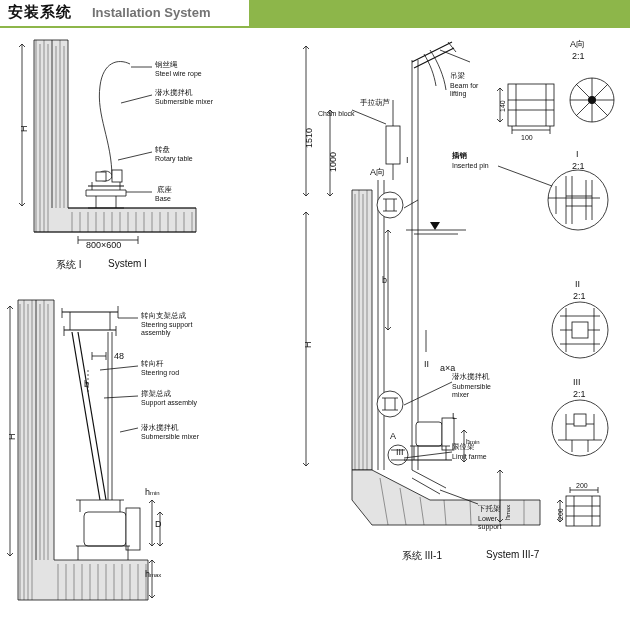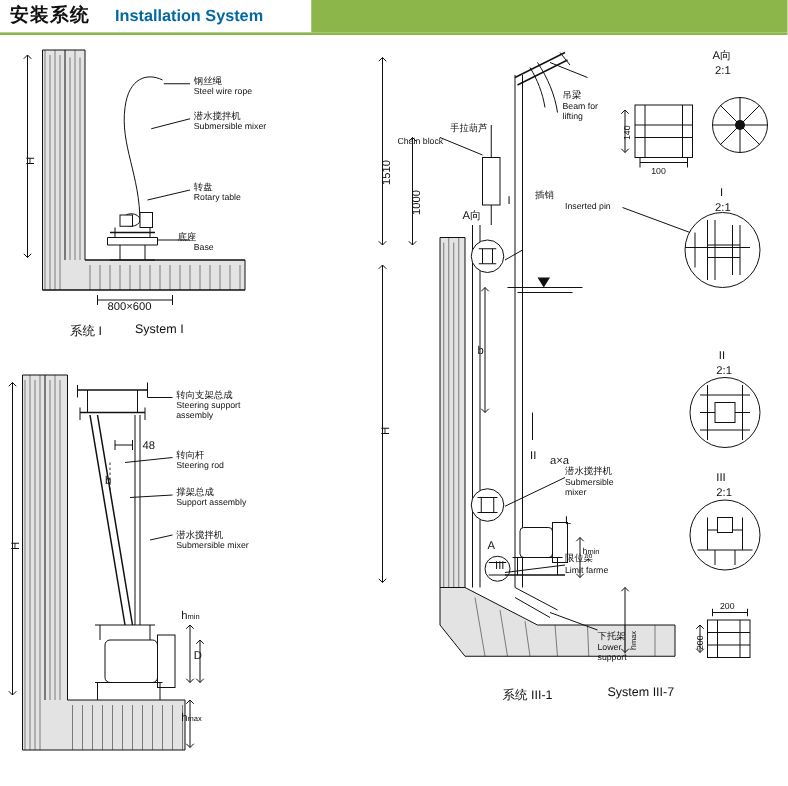--- a/index.html
+++ b/index.html
@@ -9,21 +9,21 @@
 
   
   .hdr{position:absolute;left:0;top:0;width:630px;height:28px;}
   .hdr-band{position:absolute;left:0;top:0;width:630px;height:26px;
             background:#8db64a;}
   .hdr-inner{position:absolute;left:0;top:0;width:249px;height:26px;
              background:#ffffff;border-right:0;}
   .hdr-cn{position:absolute;left:8px;top:3px;font-size:15px;font-weight:bold;
           letter-spacing:1px;color:#111;}
   .hdr-en{position:absolute;left:92px;top:5px;font-size:13px;font-weight:bold;
-          color:#0369a1;}
+          color:#737373;}
   .hdr-rule{position:absolute;left:0;top:26px;width:630px;height:2px;background:#8db64a;}
 
   
   .t{position:absolute;font-size:7px;line-height:8px;color:#111;white-space:nowrap;}
   .t.cn{font-size:7.5px;}
   .t9{font-size:9px;}
   .cap{position:absolute;font-size:10px;color:#111;white-space:nowrap;}
   .vt{position:absolute;font-size:7px;color:#111;white-space:nowrap;
       transform-origin:0 0;transform:rotate(-90deg);}
   .vt9{font-size:9px;}
@@ -321,21 +321,21 @@
 
   <div class="t cn" style="left:155px;top:61px;">钢丝绳</div>
   <div class="t" style="left:155px;top:70px;">Steel wire rope</div>
 
   <div class="t cn" style="left:155px;top:89px;">潜水搅拌机</div>
   <div class="t" style="left:155px;top:98px;">Submersible mixer</div>
 
   <div class="t cn" style="left:155px;top:146px;">转盘</div>
   <div class="t" style="left:155px;top:155px;">Rotary table</div>
 
-  <div class="t cn" style="left:142px;top:186px;">底座</div>
+  <div class="t cn" style="left:157px;top:186px;">底座</div>
   <div class="t" style="left:155px;top:195px;">Base</div>
 
   <div class="vt vt9" style="left:19px;top:132px;">H</div>
   <div class="t t9" style="left:86px;top:241px;">800×600</div>
 
   <div class="cap" style="left:56px;top:258px;">系统 I</div>
   <div class="cap" style="left:108px;top:258px;">System I</div>
 
   <div class="t cn" style="left:141px;top:312px;">转向支架总成</div>
   <div class="t" style="left:141px;top:321px;">Steering support</div>
@@ -357,21 +357,21 @@
   <div class="t t9" style="left:155px;top:520px;">D</div>
   <div class="t t9" style="left:145px;top:570px;">h<span style="font-size:6px;">max</span></div>
 
   <div class="t cn" style="left:318px;top:99px;margin-left:42px;">手拉葫芦</div>
   <div class="t" style="left:318px;top:110px;">Chain block</div>
 
   <div class="t cn" style="left:450px;top:72px;text-align:center;">吊梁</div>
   <div class="t" style="left:450px;top:82px;">Beam for</div>
   <div class="t" style="left:450px;top:90px;">lifting</div>
 
-  <div class="t cn" style="left:428px;top:152px;">插销</div>
+  <div class="t cn" style="left:452px;top:152px;font-weight:bold;">插销</div>
   <div class="t" style="left:452px;top:162px;">Inserted pin</div>
 
   <div class="t cn" style="left:452px;top:373px;">潜水搅拌机</div>
   <div class="t" style="left:452px;top:383px;">Submersible</div>
   <div class="t" style="left:452px;top:391px;">mixer</div>
 
   <div class="t cn" style="left:452px;top:443px;">限位架</div>
   <div class="t" style="left:452px;top:453px;">Limit farme</div>
 
   <div class="t cn" style="left:478px;top:505px;">下托架</div>

